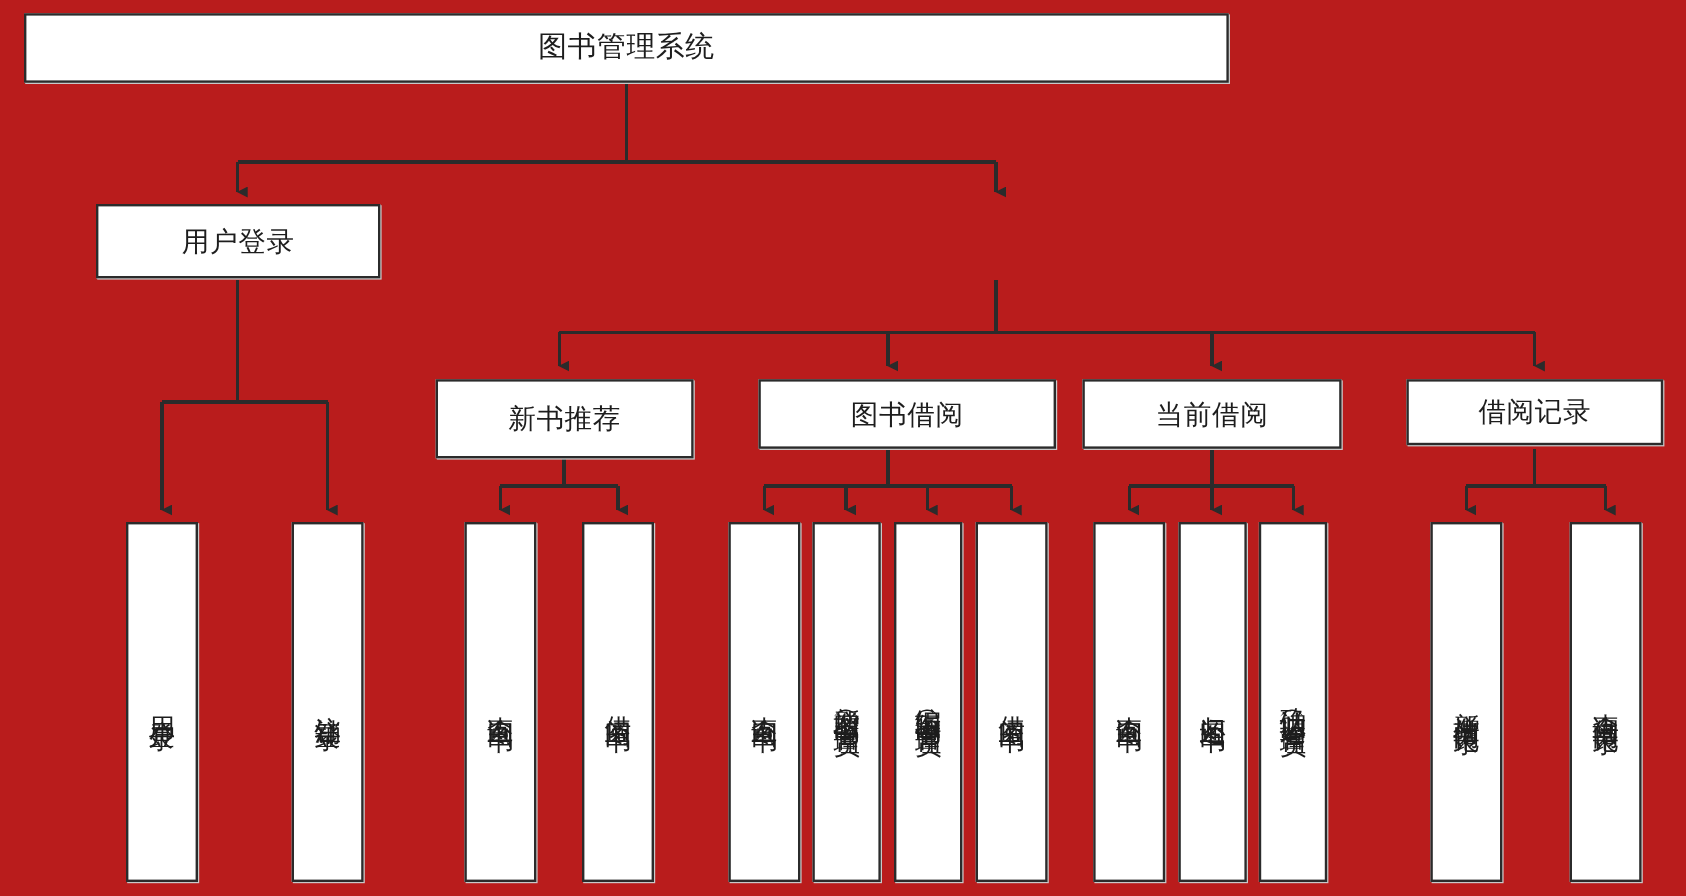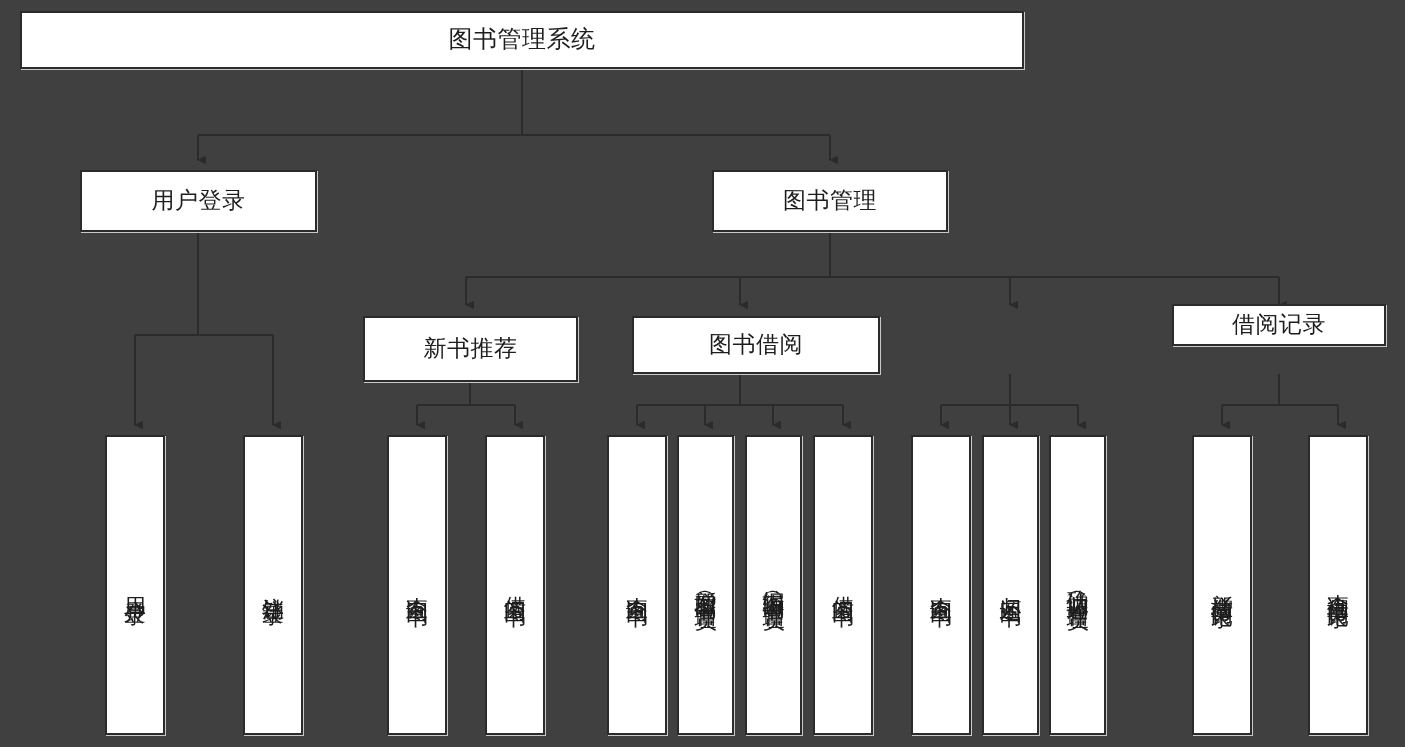--- a/index.html
+++ b/index.html
@@ -8,23 +8,22 @@
     padding: 0;
     background: #ffffff;
   }
   body {
     font-family: "Liberation Sans", "DejaVu Sans", sans-serif;
   }
   #diagram-root {
     position: relative;
     width: 1405px;
     height: 747px;
-    background: #404040;
+    background: #b91c1c;
     overflow: hidden;
-    font-family: Liberation Serif, serif;
   }
   svg.diagram-canvas {
     position: absolute;
     left: 0;
     top: 0;
     width: 1405px;
     height: 747px;
     display: block;
   }
   .node-box {
@@ -136,31 +135,31 @@
     </g>
   </svg>
 
   <div class="node-box root horizontal" style="left:20px; top:11px; width:1004px; height:58px;">
     <span class="node-label">图书管理系统</span>
   </div>
 
   <div class="node-box horizontal" style="left:80px; top:170px; width:237px; height:62px;">
     <span class="node-label">用户登录</span>
   </div>
-  <div class="node-box horizontal" style="left:712px; top:170px; width:236px; height:62px;">
-    <span class="node-label">图书管理</span>
-  </div>
 
   <div class="node-box horizontal" style="left:363px; top:316px; width:215px; height:66px;">
     <span class="node-label">新书推荐</span>
   </div>
   <div class="node-box horizontal" style="left:632px; top:316px; width:248px; height:58px;">
     <span class="node-label">图书借阅</span>
   </div>
-  <div class="node-box horizontal" style="left:1172px; top:304px; width:214px; height:42px;">
+  <div class="node-box horizontal" style="left:902px; top:316px; width:216px; height:58px;">
+    <span class="node-label">当前借阅</span>
+  </div>
+  <div class="node-box horizontal" style="left:1172px; top:316px; width:214px; height:55px;">
     <span class="node-label">借阅记录</span>
   </div>
 
   <div class="node-box vertical" style="left:105px; top:435px; width:60px; height:300px;">
     <span class="node-label">用户登录</span>
   </div>
   <div class="node-box vertical" style="left:243px; top:435px; width:60px; height:300px;">
     <span class="node-label">注销登录</span>
   </div>
 

